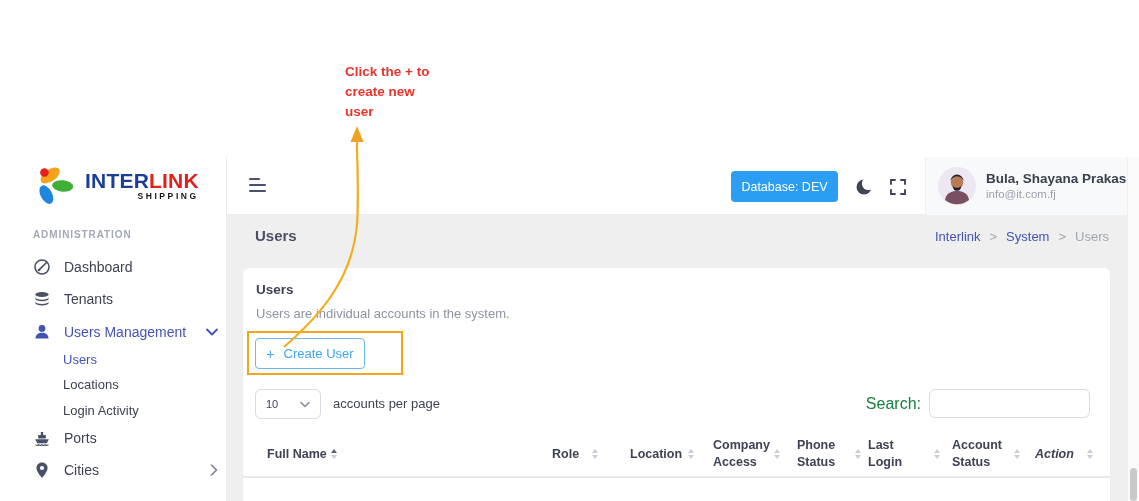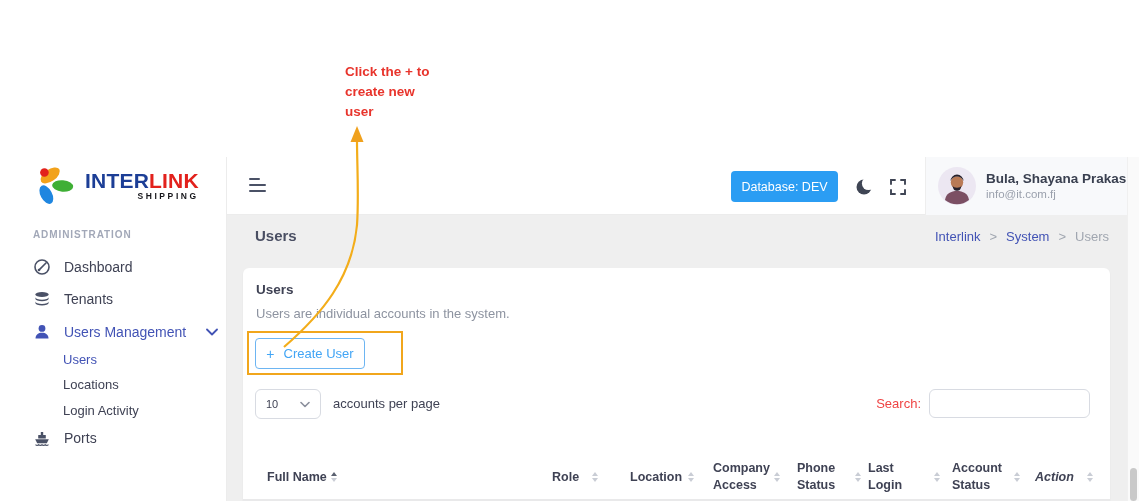--- a/index.html
+++ b/index.html
@@ -51,24 +51,24 @@
   .card { position:absolute; left:16px; top:53px; width:867px; height:233px; background:#fff; border-radius:6px 6px 0 0; box-shadow:0 1px 2px rgba(0,0,0,.05); }
   .card-title { position:absolute; left:13px; top:14px; font-size:13.5px; font-weight:700; color:#3f4254; }
   .card-desc { position:absolute; left:13px; top:38px; font-size:13px; color:#8d93a0; }
   .create-btn { position:absolute; left:12px; top:70px; width:110px; height:31px; background:#fff; border:1px solid #6db5f2; border-radius:4px; color:var(--create-blue,#42a5f5); font-size:13px; display:flex; align-items:center; justify-content:center; gap:9px; cursor:pointer; font-family:inherit; }
   .create-plus { font-size:14px; }
   .highlight-box { position:absolute; left:4px; top:63px; width:156px; height:44px; border:2px solid var(--highlight-orange,#f1a61c); pointer-events:none; }
 
   .entries-select { position:absolute; left:12px; top:121px; width:66px; height:30px; border:1px solid #d8dbe2; border-radius:6px; background:#fff; display:flex; align-items:center; justify-content:space-between; padding:0 10px; font-size:11px; color:#3f4254; cursor:pointer; }
   .entries-label { position:absolute; left:90px; top:128px; font-size:13px; color:#3f4254; }
   .search-wrap { position:absolute; right:20px; top:121px; display:flex; align-items:center; gap:8px; }
-  .search-wrap label { font-size:13px; color:#ef4444; }
+  .search-wrap label { font-size:16px; color:#15803d; }
   .search-wrap input { width:161px; height:29px; border:1px solid #d8dbe2; border-radius:6px; outline:none; padding:0 8px; font-size:13px; font-family:inherit; color:#3f4254; background:#fff; }
 
-  .thead-row { position:absolute; left:0; right:0; top:164px; height:46px; border-bottom:2px solid #e9e9ea;margin-top:23px; }
+  .thead-row { position:absolute; left:0; right:0; top:164px; height:46px; border-bottom:2px solid #e9e9ea; }
   .th { position:absolute; top:0; height:100%; display:flex; align-items:center; justify-content:space-between; gap:4px; cursor:pointer; }
   .th .th-lbl { font-size:12.5px; font-weight:700; color:#3f4254; line-height:1.35; }
   .sort { display:flex; flex-direction:column; gap:2px; flex:none; }
   .tri-up { width:0; height:0; border-left:3.5px solid transparent; border-right:3.5px solid transparent; border-bottom:4.5px solid #c9cdd5; }
   .tri-down { width:0; height:0; border-left:3.5px solid transparent; border-right:3.5px solid transparent; border-top:4.5px solid #c9cdd5; }
   .sort.asc .tri-up { border-bottom-color:#5a6070; }
   .th-fullname { left:24px;  width:70px; }
   .th-email    { left:102px; width:185px; }
   .th-role     { left:309px; width:46px; }
   .th-location { left:387px; width:64px; }
@@ -164,20 +164,34 @@
         <svg width="18" height="18" viewBox="0 0 18 18">
             <rect x="7.8" y="3" width="2.4" height="3" fill="#4a5166"></rect>
             <rect x="5.2" y="6" width="7.6" height="3.4" rx="0.5" fill="#4a5166"></rect>
             <path d="M2.2 10.2 h13.6 l-2 4 h-9.6 z" fill="#4a5166"></path>
             <path d="M2.5 15.6 q1.6 1.4 3.2 0 q1.6 1.4 3.3 0 q1.6 1.4 3.2 0 q1.6 1.4 3.3 0" fill="none" stroke="#4a5166" stroke-width="1.2"></path>
           </svg>
       </span>
       <span class="lbl">Ports</span>
     </div>
 
+    <div class="nav-item" style="top:302px">
+      <span class="ico">
+        <svg width="18" height="18" viewBox="0 0 18 18">
+            <path d="M9 1.5 C5.8 1.5 3.4 3.9 3.4 7.1 C3.4 11.2 9 16.8 9 16.8 S14.6 11.2 14.6 7.1 C14.6 3.9 12.2 1.5 9 1.5 Z" fill="#4a5166"></path>
+            <circle cx="9" cy="7" r="2.1" fill="#fff"></circle>
+          </svg>
+      </span>
+      <span class="lbl">Cities</span>
+      <span class="nav-chevron">
+        <svg width="8" height="12" viewBox="0 0 8 12">
+            <polyline points="1.5,1 6.5,6 1.5,11" fill="none" stroke="#7a8090" stroke-width="1.6" stroke-linecap="round" stroke-linejoin="round"></polyline>
+          </svg>
+      </span>
+    </div>
   </aside>
 
   <header class="topbar">
     <div class="hamburger">
         <span class="l1"></span>
         <span class="l2"></span>
         <span class="l3"></span>
       </div>
 
 

